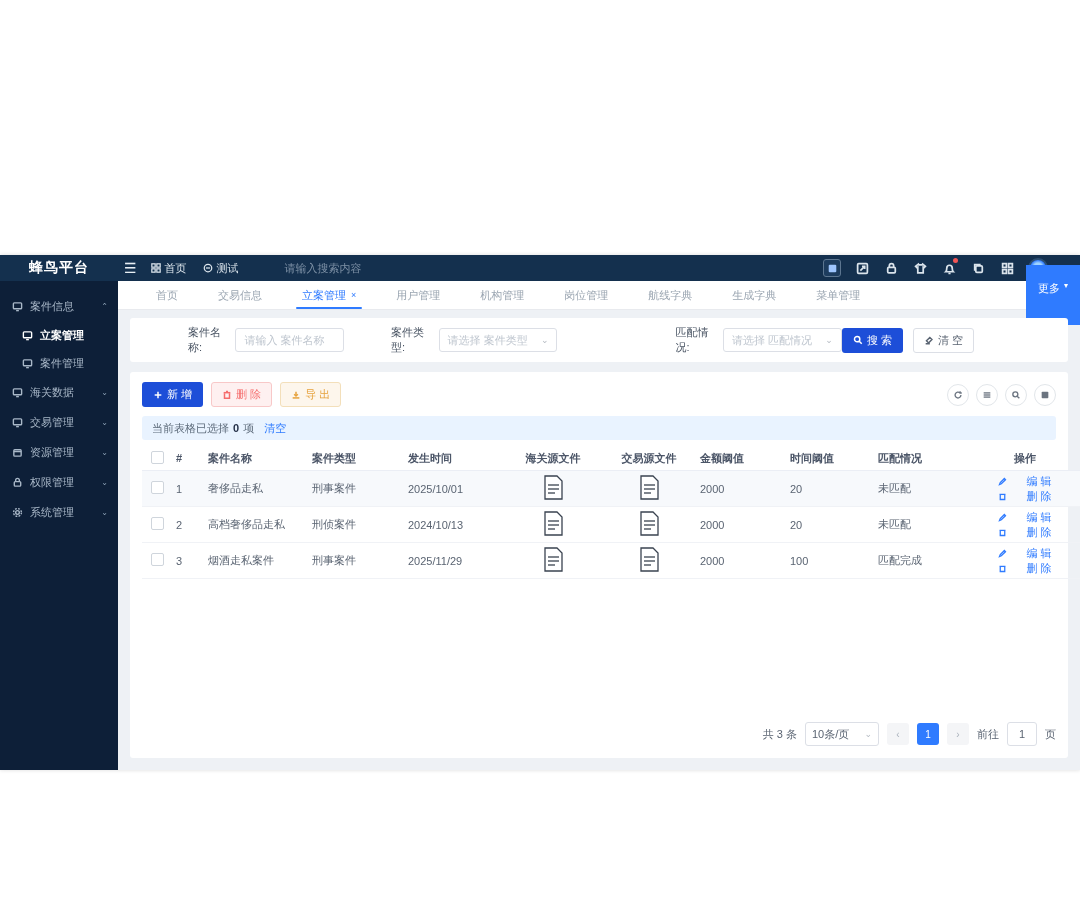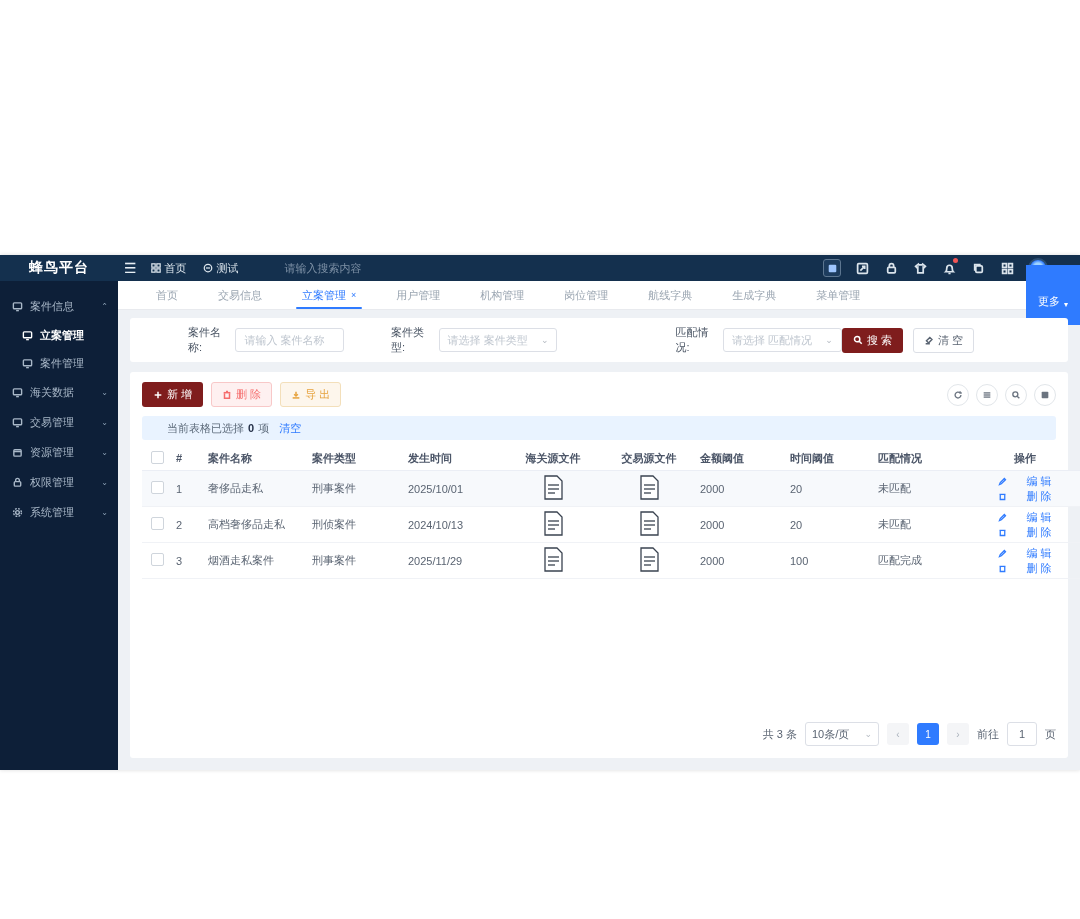--- a/index.html
+++ b/index.html
@@ -33,50 +33,50 @@
   .snode.active svg{stroke:#fff;}
   .main{flex:1;background:#eef1f5;display:flex;flex-direction:column;min-width:0;}
 
   
   .tabbar{height:28px;background:#fff;border-bottom:1px solid #e8eaee;display:flex;align-items:center;flex:0 0 28px;}
   .tabs{display:flex;align-items:center;height:100%;flex:1;padding-left:18px;gap:0;}
   .tab{padding:0 20px;height:100%;display:flex;align-items:center;color:#9aa5b1;cursor:pointer;position:relative;white-space:nowrap;}
   .tab.active{color:#2f7bff;}
   .tab.active:after{content:"";position:absolute;left:14px;right:14px;bottom:0;height:2px;background:#2f7bff;border-radius:1px;}
   .tab .close{margin-left:5px;font-size:9px;}
-  .more-btn{background:#2f7bff;color:#fff;height:100%;display:flex;align-items:flex-end;padding:16px 12px;cursor:pointer;gap:4px;}
+  .more-btn{background:#2f7bff;color:#fff;height:100%;display:flex;align-items:flex-start;padding:16px 12px;cursor:pointer;gap:4px;}
 
   
   .content{flex:1;padding:8px 12px 12px;display:flex;flex-direction:column;min-height:0;}
   .card{background:#fff;border-radius:3px;}
   .filter{height:44px;display:flex;align-items:center;margin-bottom:10px;padding:0 16px;}
   .fgroup{display:flex;align-items:center;gap:8px;}
   .flabel{color:#4a5564;}
   .finput{width:108px;height:22px;border:1px solid #dcdfe6;border-radius:3px;display:flex;align-items:center;padding:0 8px;color:#bfc6cf;background:#fff;}
   .fselect{width:120px;height:22px;border:1px solid #dcdfe6;border-radius:3px;display:flex;align-items:center;padding:0 8px;color:#bfc6cf;justify-content:space-between;background:#fff;}
   .fselect .caret{color:#b4bac2;font-size:9px;}
   .fbtns{margin-left:auto;margin-right:78px;display:flex;gap:10px;}
   .btn{height:23px;border-radius:3px;display:inline-flex;align-items:center;padding:0 10px;gap:4px;cursor:pointer;border:1px solid transparent;white-space:nowrap;}
   .btn svg{width:10px;height:10px;stroke-width:1.8;fill:none;}
-  .btn.primary{background:#7f1d1d;color:#fff;}
+  .btn.primary{background:#1d4ed8;color:#fff;}
   .btn.primary svg{stroke:#fff;}
   .btn.plain{background:#fff;border-color:#dcdfe6;color:#5a6472;}
   .btn.plain svg{stroke:#5a6472;}
   .btn.danger{background:#fef0f0;border-color:#f8c8c8;color:#f56c6c;}
   .btn.danger svg{stroke:#f56c6c;}
   .btn.warn{background:#fdf6ec;border-color:#f3dfba;color:#e6a23c;}
   .btn.warn svg{stroke:#e6a23c;}
 
   .table-card{flex:1;display:flex;flex-direction:column;padding:10px 12px 12px;min-height:0;}
   .toolbar{display:flex;align-items:center;}
   .tool-left{display:flex;gap:8px;}
   .tool-right{margin-left:auto;display:flex;gap:7px;}
   .circ{width:20px;height:20px;border-radius:50%;border:1px solid #e2e6ea;display:flex;align-items:center;justify-content:center;cursor:pointer;background:#fff;}
   .circ svg{width:10px;height:10px;stroke:#6b7480;fill:none;stroke-width:1.6;}
-  .alertbar{margin-top:9px;background:#e9f3ff;border-radius:3px;height:24px;display:flex;align-items:center;padding:0 25px;gap:4px;color:#5d6b7b;}
+  .alertbar{margin-top:9px;background:#e9f3ff;border-radius:3px;height:24px;display:flex;align-items:center;padding:0 10px;gap:4px;color:#5d6b7b;}
   .alertbar b{color:#27324a;}
   .alertbar .clear-link{color:#2f7bff;cursor:pointer;margin-left:6px;}
 
   table{border-collapse:collapse;width:100%;table-layout:fixed;margin-top:6px;}
   th{color:#4c5668;font-weight:bold;text-align:left;height:24px;border-bottom:1px solid #ebeef5;padding:0 4px;}
   td{height:35px;border-bottom:1px solid #f0f2f6;color:#5a6472;padding:0 4px;}
   tr.stripe td{background:#f7f9fc;}
   th.center,td.center{text-align:center;}
   .cb{width:11px;height:11px;border:1px solid #cfd5dc;border-radius:2px;background:#fff;display:inline-block;cursor:pointer;}
   .doc svg{width:21px;height:25px;stroke:#3a4350;fill:#fff;stroke-width:1.3;}

